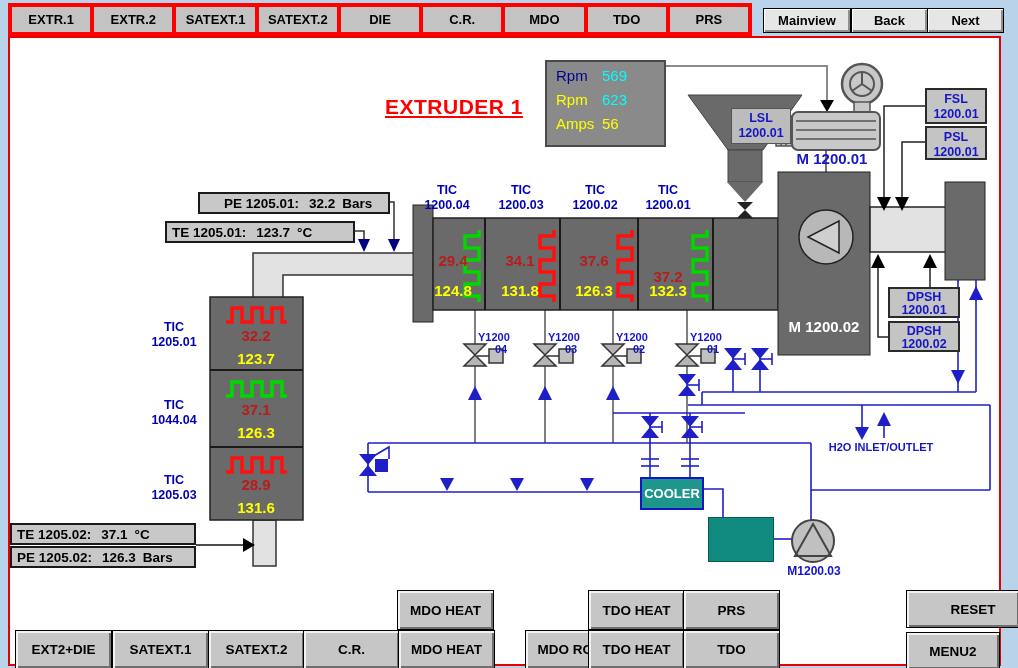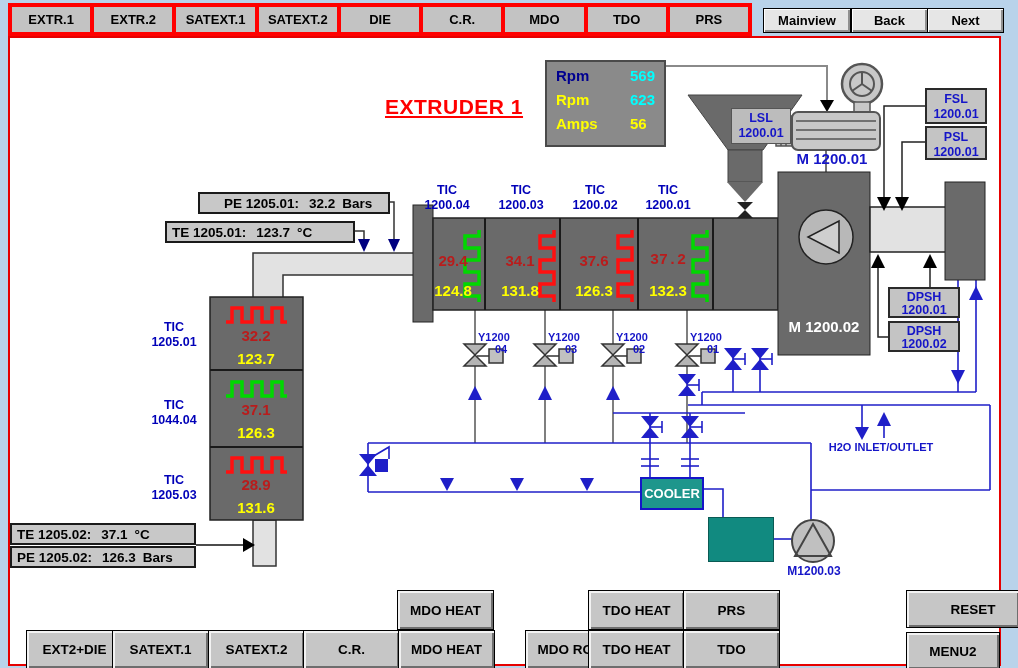--- a/index.html
+++ b/index.html
@@ -10,21 +10,21 @@
   #navframe{left:8px;top:3px;width:740px;height:29px;border:2px solid #f00;display:flex;background:#b9d3ea;}
   .navbtn{flex:1;margin:0;background:#c3c3c3;border:2px solid #f00;color:#000;font-weight:bold;font-size:13px;display:flex;align-items:center;justify-content:center;cursor:pointer;}
   .winbtn{height:23px;background:#e6e6e6;border:1px solid #000;box-shadow:inset 1px 1px 0 #fff,inset -2px -2px 0 #909090;font-weight:bold;font-size:13px;display:flex;align-items:center;justify-content:center;cursor:pointer;}
   
   #mainborder{left:8px;top:36px;width:989px;height:626px;border:2px solid #e60000;background:#fff;}
   #gfx{left:0;top:0;width:1018px;height:668px;pointer-events:none;}
   
   #title{left:385px;top:95px;color:#f00;font-weight:bold;font-size:21px;text-decoration:underline;letter-spacing:.5px;}
   
   #drivepanel{left:545px;top:60px;width:108px;height:78px;background:#8a8a8a;border:2px solid #4a4a4a;padding:5px 0 0 9px;box-sizing:content-box;}
-  .drow{height:24px;font-weight:bold;font-size:15px;display:flex;gap:28px;}
+  .drow{height:24px;font-weight:normal;font-size:15px;display:flex;}
   .drow .lb{width:46px;}
   .lb-navy{color:#000090}.lb-yel{color:#ffff00}.v-cyan{color:#00ffff}.v-yel{color:#ffff00}
   
   .sensorbox{background:#c4c4c4;border:2px solid #2a2a2a;color:#1515c8;font-weight:bold;font-size:12.5px;text-align:center;line-height:15px;padding-top:2px;box-sizing:border-box;}
   .ltag{background:#bcbcbc;border:1px solid #555;}
   
   .procbox{background:#c8c8c8;border:2px solid #1a1a1a;color:#000;font-weight:bold;font-size:13.5px;display:flex;align-items:center;padding-left:5px;box-sizing:border-box;white-space:nowrap;}
   .procbox .pv{margin-left:10px;} .procbox .pu{margin-left:7px;}
   
   .tictag{color:#0000b8;font-weight:bold;font-size:12.5px;text-align:center;line-height:15px;}
@@ -315,21 +315,21 @@
       <div>TIC</div>
       <div>1200.01</div>
     </div>
 
   <div class="abs zval pvc" style="left:423px;top:252px;width:60px;">29.4</div>
   <div class="abs zval svy" style="left:423px;top:282px;width:60px;">124.8</div>
   <div class="abs zval pvc" style="left:490px;top:252px;width:60px;">34.1</div>
   <div class="abs zval svy" style="left:490px;top:282px;width:60px;">131.8</div>
   <div class="abs zval pvc" style="left:564px;top:252px;width:60px;">37.6</div>
   <div class="abs zval svy" style="left:564px;top:282px;width:60px;">126.3</div>
-  <div class="abs zval pvc" style="left:638px;top:252px;width:60px;font-family:Liberation Mono, monospace;">37.2</div>
+  <div class="abs zval pvc" style="left:638px;top:268px;width:60px;">37.2</div>
   <div class="abs zval svy" style="left:638px;top:282px;width:60px;">132.3</div>
 
   <div class="abs tictag" style="left:140px;top:320px;width:68px;">
       <div>TIC</div>
       <div>1205.01</div>
     </div>
   <div class="abs tictag" style="left:140px;top:398px;width:68px;">
       <div>TIC</div>
       <div>1044.04</div>
     </div>
@@ -384,21 +384,21 @@
 
   <div class="abs" id="cooler">COOLER</div>
   <div class="abs" id="tank"></div>
   <div class="abs bluetxt" style="left:806px;top:441px;width:150px;text-align:center;font-size:11px;">H2O INLET/OUTLET</div>
 
   <div class="abs pbtn" style="left:397px;top:590px;width:95px;height:38px;">MDO HEAT</div>
   <div class="abs pbtn" style="left:588px;top:590px;width:95px;height:38px;">TDO HEAT</div>
   <div class="abs pbtn" style="left:683px;top:590px;width:95px;height:38px;">PRS</div>
   <div class="abs pbtn" style="left:906px;top:590px;width:92px;height:36px;padding-left:20px;">RESET</div>
 
-  <div class="abs pbtn" style="left:26px;top:630px;width:95px;height:37px;">EXT2+DIE</div>
+  <div class="abs pbtn" style="left:15px;top:630px;width:95px;height:37px;">EXT2+DIE</div>
   <div class="abs pbtn" style="left:112px;top:630px;width:95px;height:37px;">SATEXT.1</div>
   <div class="abs pbtn" style="left:208px;top:630px;width:95px;height:37px;">SATEXT.2</div>
   <div class="abs pbtn" style="left:303px;top:630px;width:95px;height:37px;">C.R.</div>
   <div class="abs pbtn" style="left:398px;top:630px;width:95px;height:37px;">MDO HEAT</div>
   <div class="abs pbtn" style="left:493px;top:630px;width:95px;height:37px;margin-left:32px;">MDO ROLL</div>
   <div class="abs pbtn" style="left:588px;top:630px;width:95px;height:37px;">TDO HEAT</div>
   <div class="abs pbtn" style="left:683px;top:630px;width:95px;height:37px;">TDO</div>
   <div class="abs pbtn" style="left:906px;top:632px;width:92px;height:36px;">MENU2</div>
 
 </div>

